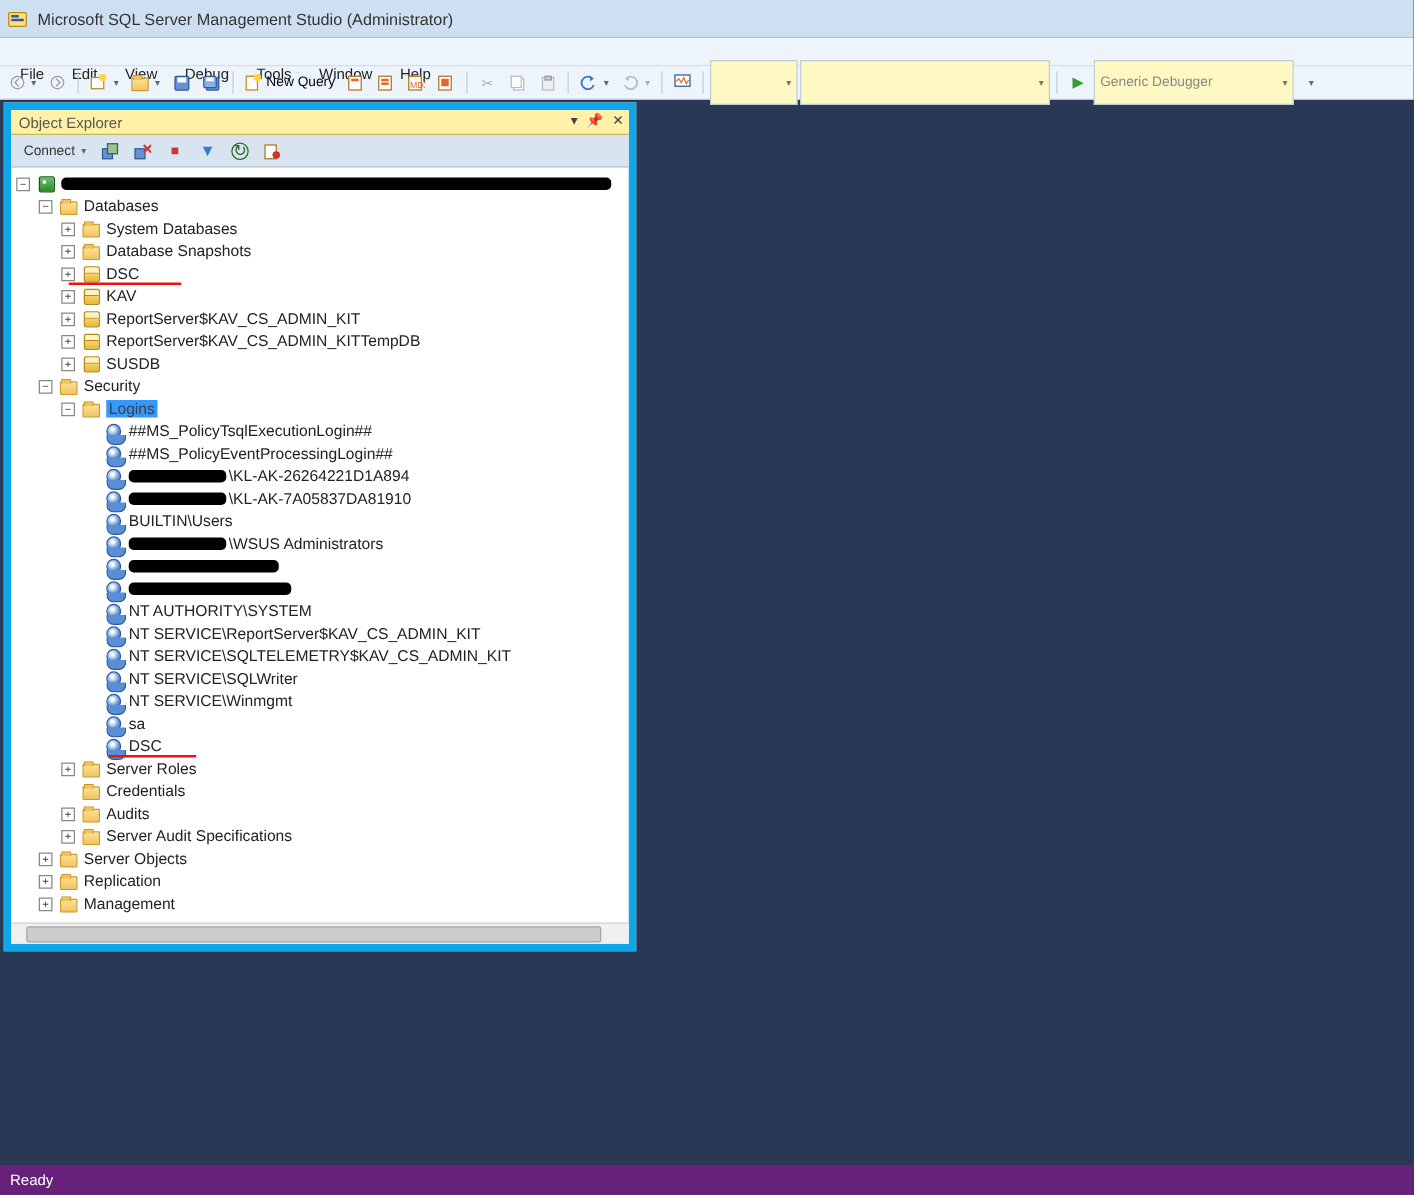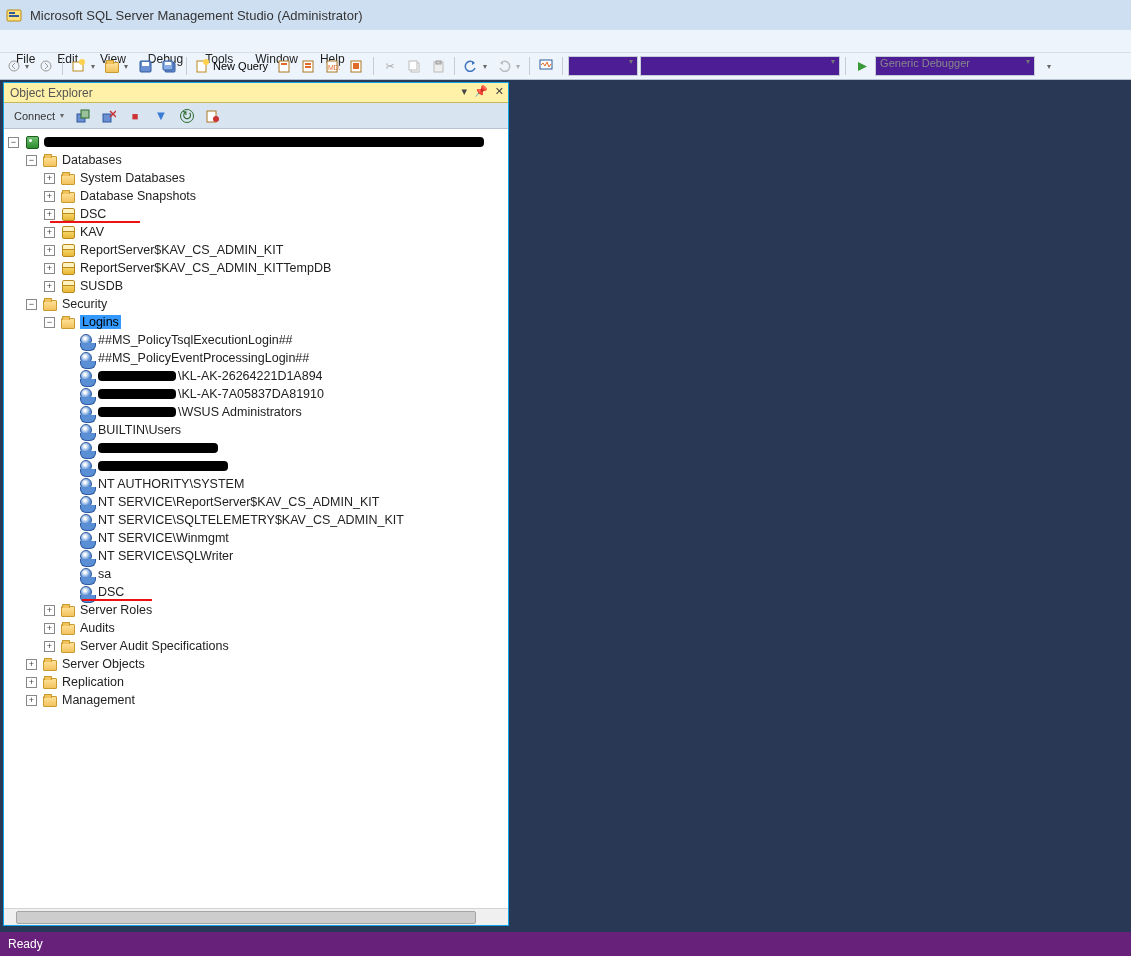--- a/index.html
+++ b/index.html
@@ -55,35 +55,35 @@
     justify-content: center;
     padding: 0 3px;
     cursor: default;
     border: 1px solid transparent;
     font-size: 11px;
     gap: 3px;
   }
   .tsep { width: 1px; height: 18px; background: #c4ccd6; margin: 0 3px; }
   .tdrop::after { content: "▾"; font-size: 8px; margin-left: 2px; color: #666; }
   .combo {
-    height: 20px; border:1px solid #c4ccd6; background:#4c1d95;
-    display:inline-flex; padding:0 4px;
+    height: 36px; border:1px solid #c4ccd6; background:#fef9c3;
+    display:inline-flex; align-items:center; padding:0 4px;
     min-width: 70px; position:relative; font-size:11px; color:#888;
   }
   .combo::after { content:"▾"; position:absolute; right:4px; font-size:8px; color:#777;}
   .combo.wide{min-width:200px;}
   .combo.med{min-width:160px;}
 
   .oe-panel {
     position: absolute;
     left: 3px; top: 82px;
     width: 506px;
-    height: 844px;
+    height: 679px;
     background: #fff;
-    border: 1px solid #0ea5e9;
+    border: 6px solid #0ea5e9;
     display: flex;
     flex-direction: column;
   }
   .oe-title {
     height: 20px;
     background: #fff1a8;
     border-bottom: 1px solid #c9b85a;
     display: flex;
     align-items: center;
     padding-left: 6px;
@@ -133,21 +133,21 @@
   .toggle-empty { width:11px; height:11px; display:inline-block; margin-right:3px;}
   .icn { width:16px; height:16px; display:inline-flex; align-items:center; justify-content:center; margin-right:2px;}
   .folder { background: linear-gradient(#ffe19a,#f2c35c); border:1px solid #c99a2e; width:14px; height:11px; border-radius:1px; position:relative; top:1px;}
   .folder::before{content:"";position:absolute;top:-3px;left:0;width:6px;height:3px;background:#f2c35c;border:1px solid #c99a2e;border-bottom:none;border-radius:1px 1px 0 0;}
   .db { width:13px;height:13px;border-radius:2px;background:linear-gradient(#ffea8a,#e8b838);border:1px solid #b88a1d; position:relative;}
   .db::before{content:"";position:absolute;top:0;left:0;right:0;height:4px;border-bottom:1px solid #b88a1d;border-radius:2px 2px 0 0;background:#fff3c2;}
   .user { width:12px;height:12px;border-radius:50%;background:radial-gradient(circle at 40% 35%, #fff 10%, #5a8fd6 60%);border:1px solid #2e5a9e;position:relative;}
   .user::after{content:"";position:absolute;left:-1px;top:8px;width:14px;height:7px;background:#5a8fd6;border:1px solid #2e5a9e;border-top:none;border-radius:0 0 6px 6px;}
   .server{width:13px;height:13px;background:linear-gradient(#6ec06e,#2e8b2e);border:1px solid #1d5a1d;border-radius:2px;position:relative;}
   .server::after{content:"";position:absolute;left:2px;top:2px;width:3px;height:3px;background:#fff;border-radius:50%;}
-  .label.selected { background:#3399ff; color:#000000; padding:0 2px;}
+  .label.selected { background:#3399ff; color:#404040; padding:0 2px;}
   .redacted { display:inline-block; height:10px; background:#000; border-radius:4px;}
   .underline-red { position:absolute; height:2px; background:#e11; }
   .hscroll{height:17px;background:#f0f0f0;border-top:1px solid #d4d4d4;display:flex;align-items:center;}
   .hscroll .thumb{height:13px;background:#cdcdcd;border:1px solid #a5a5a5;border-radius:2px;margin-left:12px;width:460px;}
   .statusbar {
     position:absolute; left:0; right:0; bottom:0; height:24px;
     background:#68217a; color:#fff;
     display:flex; align-items:center; padding-left:8px; font-size:12px;
   }
   .filter-icon{color:#3a7bd5;font-size:13px;}
@@ -441,33 +441,33 @@
         <span class="icn">
           <span class="user"></span>
         </span>
         <span class="redacted" style="width:78px;"></span>
         <span class="label">\KL-AK-7A05837DA81910</span>
       </div>
     <div class="node" style="padding-left:70px;">
         <span class="icn">
           <span class="user"></span>
         </span>
+        <span class="label">BUILTIN\Users</span>
+      </div>
+    <div class="node" style="padding-left:70px;">
+        <span class="icn">
+          <span class="user"></span>
+        </span>
         <span class="redacted" style="width:78px;"></span>
         <span class="label">\WSUS Administrators</span>
       </div>
     <div class="node" style="padding-left:70px;">
         <span class="icn">
           <span class="user"></span>
         </span>
-        <span class="label">BUILTIN\Users</span>
-      </div>
-    <div class="node" style="padding-left:70px;">
-        <span class="icn">
-          <span class="user"></span>
-        </span>
         <span class="redacted" style="width:120px;"></span>
       </div>
     <div class="node" style="padding-left:70px;">
         <span class="icn">
           <span class="user"></span>
         </span>
         <span class="redacted" style="width:130px;"></span>
       </div>
     <div class="node" style="padding-left:70px;">
         <span class="icn">
@@ -484,27 +484,27 @@
     <div class="node" style="padding-left:70px;">
         <span class="icn">
           <span class="user"></span>
         </span>
         <span class="label">NT SERVICE\SQLTELEMETRY$KAV_CS_ADMIN_KIT</span>
       </div>
     <div class="node" style="padding-left:70px;">
         <span class="icn">
           <span class="user"></span>
         </span>
+        <span class="label">NT SERVICE\SQLWriter</span>
+      </div>
+    <div class="node" style="padding-left:70px;">
+        <span class="icn">
+          <span class="user"></span>
+        </span>
         <span class="label">NT SERVICE\Winmgmt</span>
-      </div>
-    <div class="node" style="padding-left:70px;">
-        <span class="icn">
-          <span class="user"></span>
-        </span>
-        <span class="label">NT SERVICE\SQLWriter</span>
       </div>
     <div class="node" style="padding-left:70px;">
         <span class="icn">
           <span class="user"></span>
         </span>
         <span class="label">sa</span>
       </div>
     <div class="node" style="padding-left:70px;">
         <span class="icn">
           <span class="user"></span>
@@ -512,20 +512,27 @@
         <span class="label">DSC</span>
       <span class="underline-red" style="left:74px;top:16px;width:70px;"></span>
     </div>
 
     <div class="node" style="padding-left:36px;">
       <span class="toggle">+</span>
       <span class="icn">
           <span class="folder"></span>
         </span>
       <span class="label">Server Roles</span>
+    </div>
+    <div class="node" style="padding-left:36px;">
+      <span class="toggle-empty"></span>
+      <span class="icn">
+          <span class="folder"></span>
+        </span>
+      <span class="label">Credentials</span>
     </div>
     <div class="node" style="padding-left:36px;">
       <span class="toggle">+</span>
       <span class="icn">
           <span class="folder"></span>
         </span>
       <span class="label">Audits</span>
     </div>
     <div class="node" style="padding-left:36px;">
       <span class="toggle">+</span>

